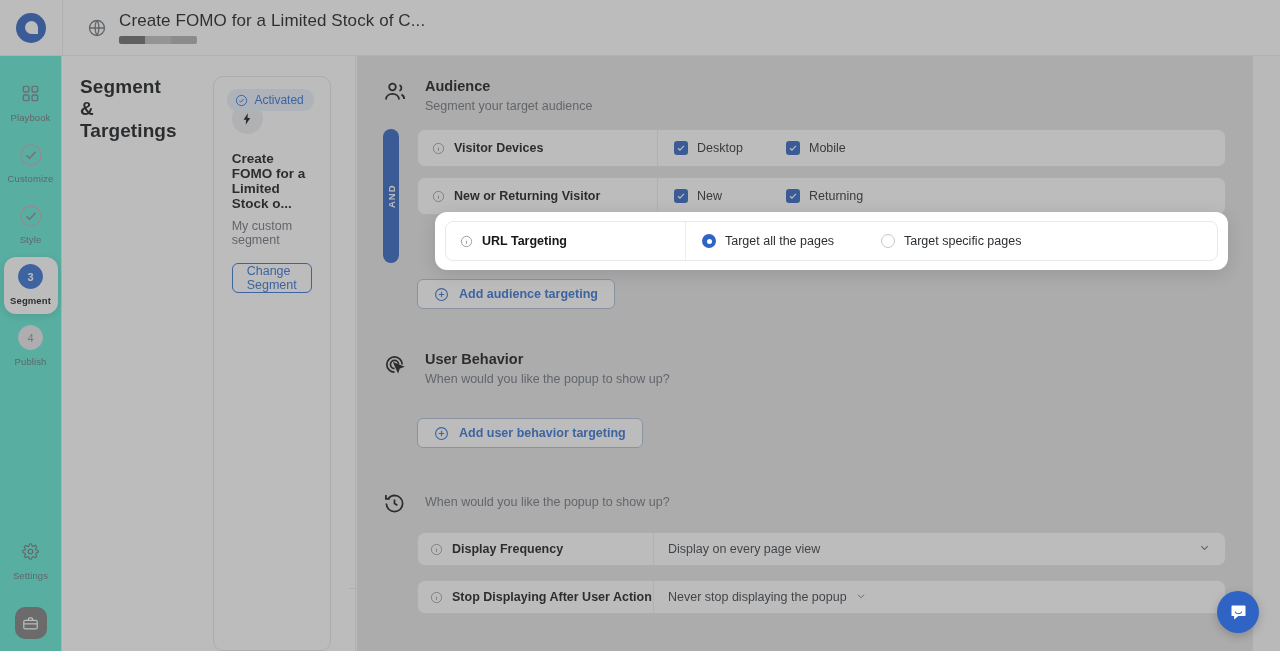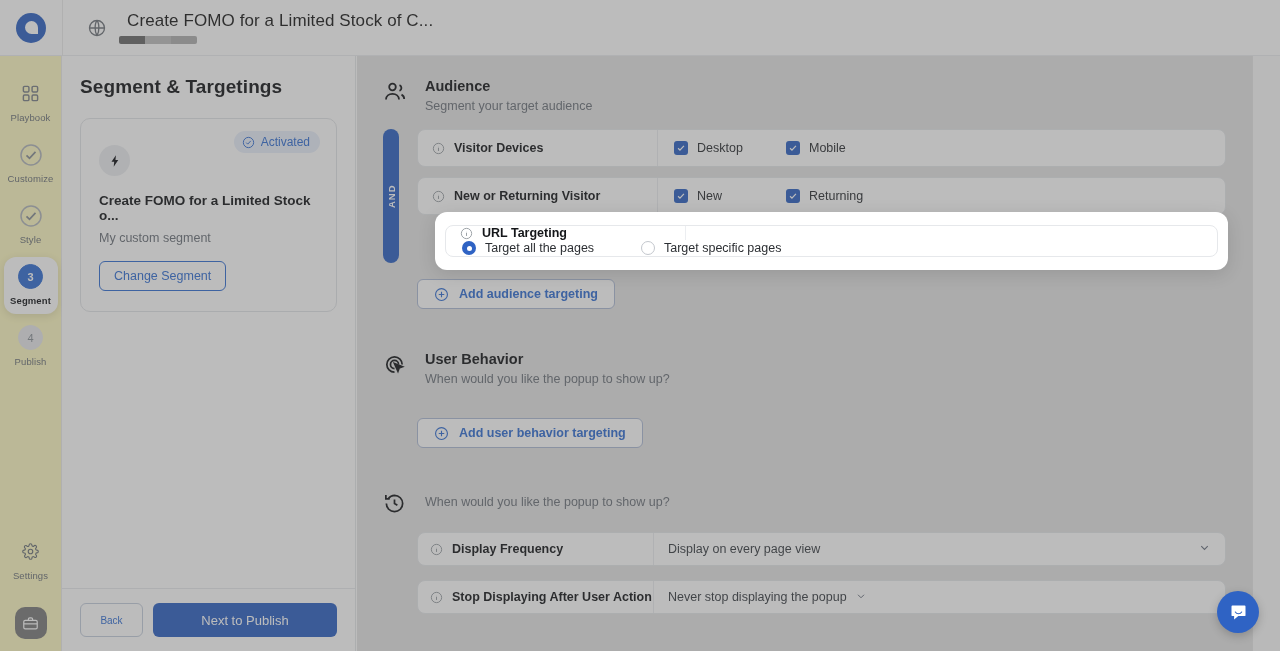--- a/index.html
+++ b/index.html
@@ -26,31 +26,31 @@
     background: #2f63c4; display: flex; align-items: center; justify-content: center;
   }
   .logo-inner {
     width: 13px; height: 13px; border-radius: 50% 50% 0 50%;
     background: #ffffff;
   }
   .topbar-divider { width: 1px; height: 56px; background: #ececec; }
   .title-block { display: flex; align-items: center; padding-left: 24px; gap: 12px; }
   .globe-icon { width: 20px; height: 20px; color: #6b7280; flex: none; }
   .title-texts { display: flex; flex-direction: column; gap: 5px; }
-  .page-title { font-size: 17px; color: #1b1b1b; line-height: 20px; letter-spacing: .1px; margin-left: 8px; }
+  .page-title { font-size: 17px; color: #1b1b1b; line-height: 20px; letter-spacing: .1px; }
   .progress-bar { display: flex; width: 78px; height: 8px; border-radius: 2px; overflow: hidden; }
   .progress-seg { flex: 1; }
   .progress-seg.done { background: #6b6b6b; }
   .progress-seg.todo { background: #bfbfbf; }
   .progress-seg.todo2 { background: #b0b0b0; }
 
   
   .rail {
     position: absolute; top: 56px; left: 0; width: 62px; height: 595px;
-    background: #fef9c3; border-right: 1px solid #ececec;
+    background: #5eead4; border-right: 1px solid #ececec;
     display: flex; flex-direction: column; align-items: center; gap: 43px;
   }
   .rail-steps { padding-top: 18px; display: flex; flex-direction: column; align-items: center; }
   .rail-item {
     width: 54px; padding: 7px 0 8px; border-radius: 12px;
     display: flex; flex-direction: column; align-items: center; gap: 6px;
     margin-bottom: 4px; background: transparent;
   }
   .rail-item.active { background: #ffffff; box-shadow: 0 2px 10px rgba(0,0,0,.13); }
   .rail-ico { width: 25px; height: 25px; display: flex; align-items: center; justify-content: center; }
@@ -66,21 +66,21 @@
   .rail-bottom { margin-top: auto; display: flex; flex-direction: column; align-items: center; padding-bottom: 12px; }
   .avatar {
     width: 32px; height: 32px; border-radius: 10px; background: #7d7d7d;
     display: flex; align-items: center; justify-content: center; margin-top: 14px;
   }
 
   
   .leftpanel {
     position: absolute; top: 56px; left: 62px; width: 294px; height: 595px;
     background: #ffffff; border-right: 1px solid #e6e8eb;
-    display: flex; flex-direction: column;
+    display: flex; 
   }
   .lp-head { font-size: 19px; font-weight: bold; color: #15171a; padding: 20px 18px 0; letter-spacing: .1px; }
   .seg-card {
     margin: 20px 18px 0; border: 1px solid #e3e5e8; border-radius: 10px;
     padding: 16px 18px 20px; position: relative;
   }
   .badge {
     position: absolute; right: 16px; top: 12px;
     display: flex; align-items: center; gap: 6px;
     background: #e9effb; color: #3470d4; font-size: 12px;
@@ -179,21 +179,21 @@
   
   .dim {
     position: absolute; inset: 0; background: rgba(80,80,80,.38); pointer-events: none;
   }
   .spot {
     position: absolute; left: 435px; top: 212px; width: 793px; height: 58px;
     background: #ffffff; border-radius: 12px;
     box-shadow: 0 4px 18px rgba(0,0,0,.12);
     display: flex; align-items: center; padding: 0 10px;
   }
-  .spot .rule-row { width: 100%; height: 32px; flex-direction: column; }
+  .spot .rule-row { width: 100%; height: 40px; }
 
   .chat-bubble {
     position: absolute; right: 21px; bottom: 18px; width: 42px; height: 42px;
     border-radius: 50%; background: #2f63c4;
     display: flex; align-items: center; justify-content: center;
     box-shadow: 0 3px 10px rgba(0,0,0,.2);
   }
 </style>
 </head>
 <body>

